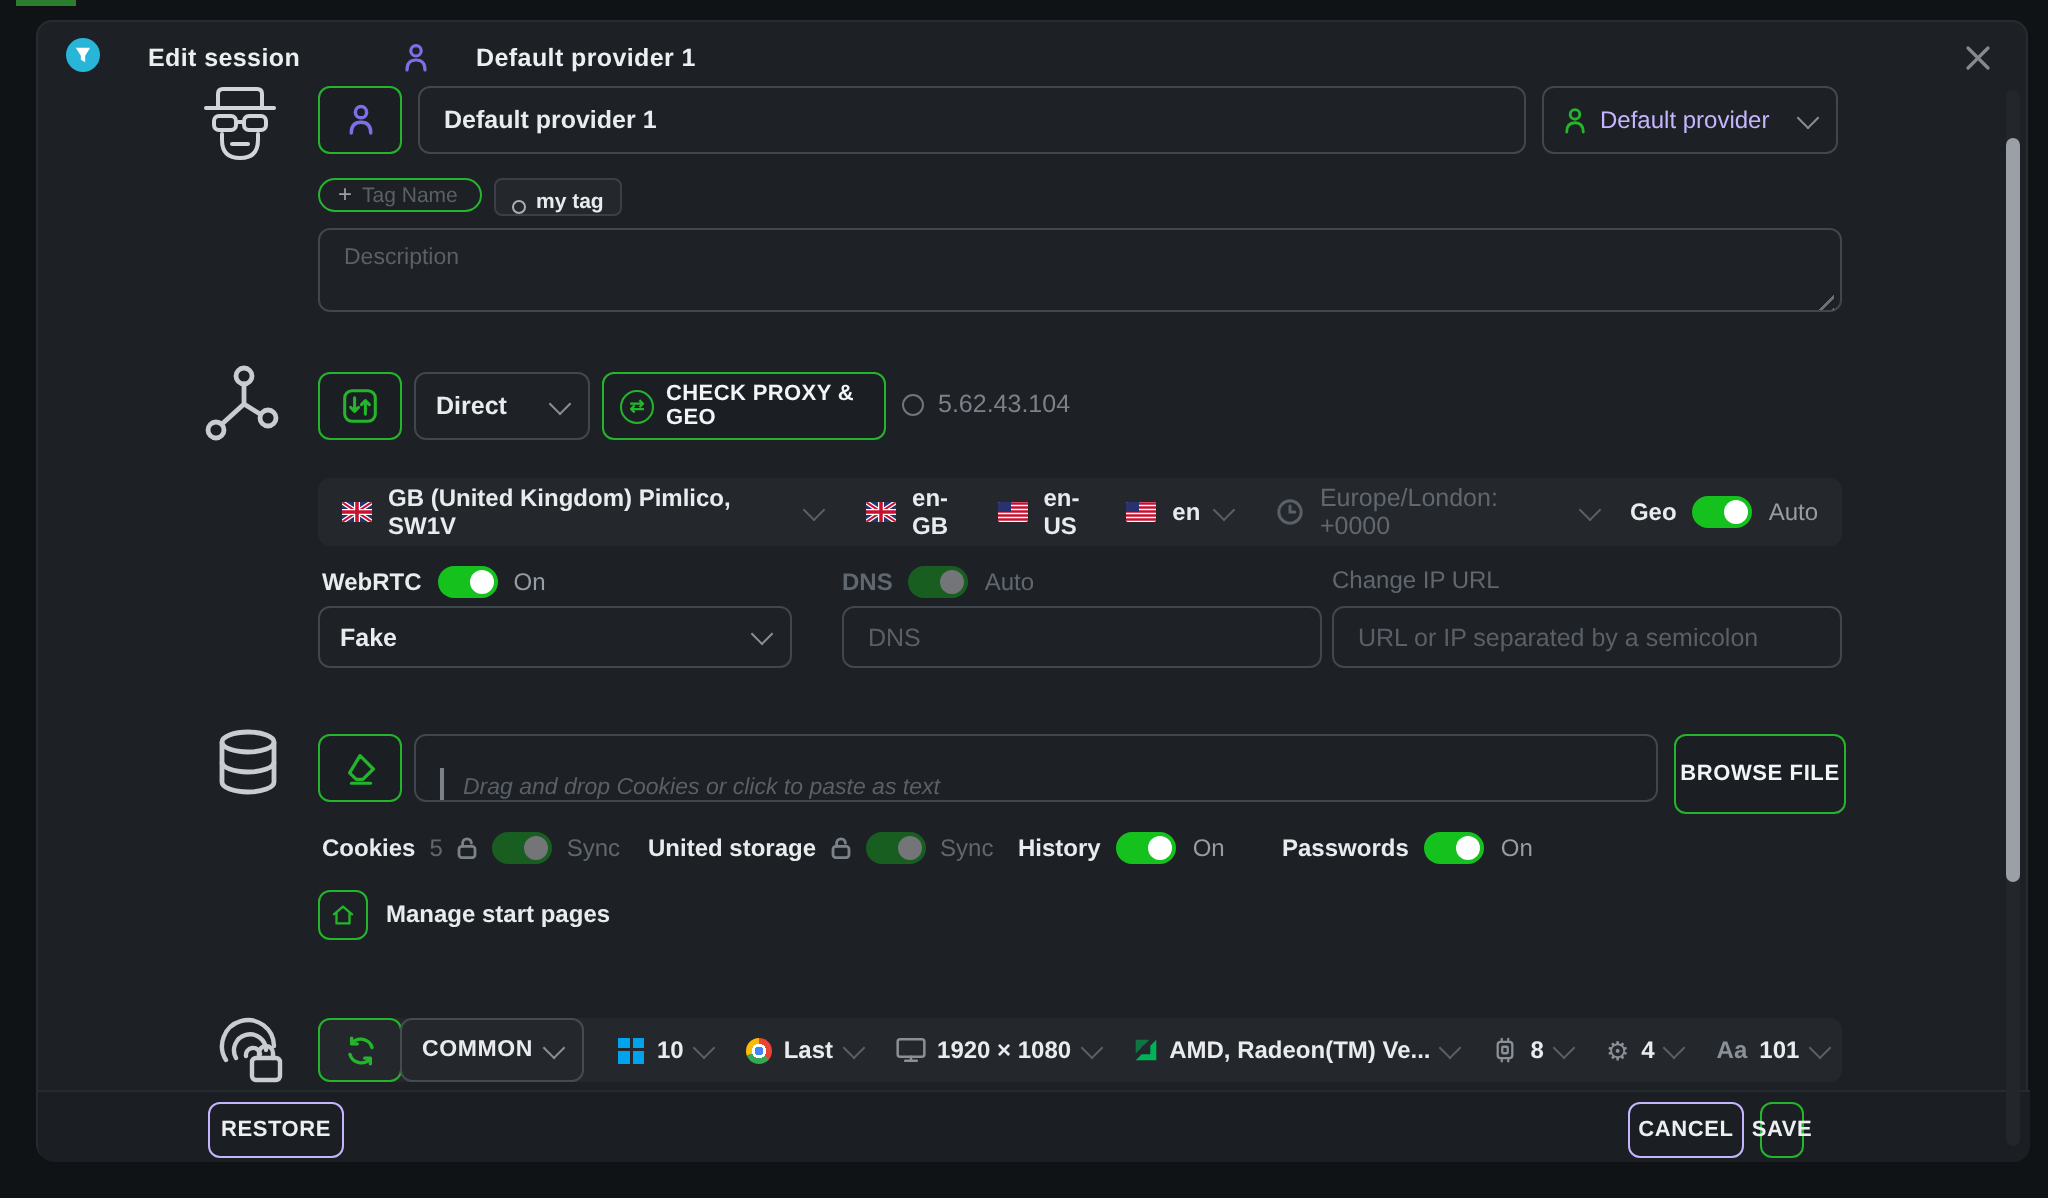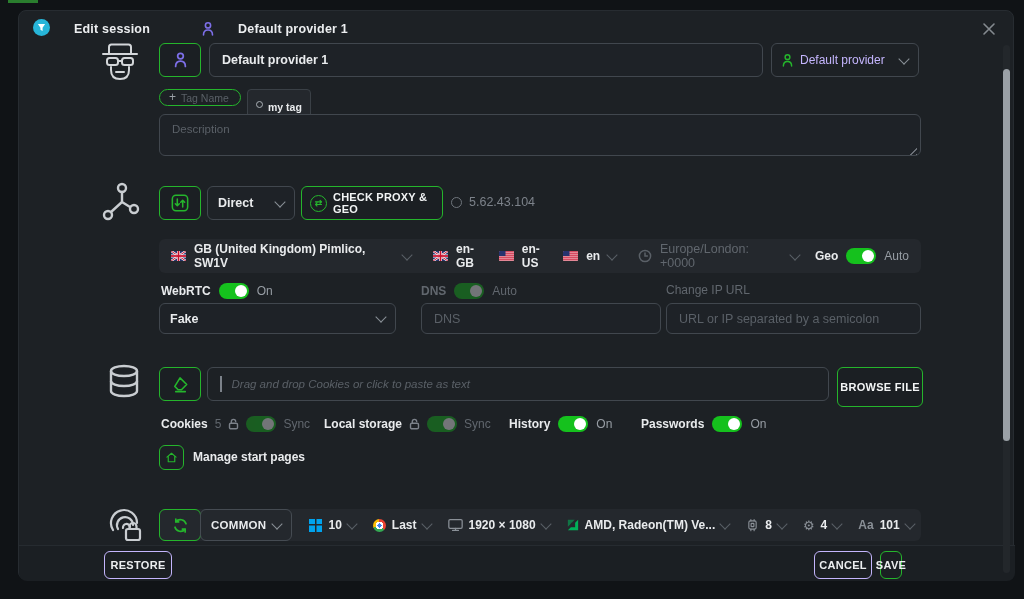--- a/index.html
+++ b/index.html
@@ -39,42 +39,42 @@
   .lbl{font-size:12px;font-weight:bold;color:#e9ebed;}
   .dim-t{color:#61676e;font-size:12px;}
   .state-t{color:#979da4;font-size:12px;}
   .row-flex{display:flex;align-items:center;gap:8px;position:absolute;}
   
   .tag-add{position:absolute;left:140px;top:78px;height:17px;width:82px;border:1px solid #25b52c;border-radius:9px;
     display:flex;align-items:center;gap:5px;padding:0 9px;box-sizing:border-box;cursor:text;}
   .tag-add .plus{color:#9aa0a6;font-size:12px;line-height:1;margin-top:-1px;}
   .tag-add .ph{color:#5a6067;font-size:10.5px;}
   .tag-chip{position:absolute;left:228px;top:78px;height:17px;border:1px solid #3a4046;background:#24282d;border-radius:4px;
-    display:flex;align-items:flex-start;gap:5px;padding:11px 8px;cursor:pointer;}
+    display:flex;align-items:flex-end;gap:5px;padding:0 8px;cursor:pointer;}
   .dot-o{width:7px;height:7px;border:1.4px solid #aab0b6;border-radius:50%;box-sizing:border-box;flex:none;}
   .tag-chip span.txt{font-size:10.5px;font-weight:bold;color:#e9ebed;}
   textarea.desc{position:absolute;left:140px;top:103px;width:762px;height:42px;background:#1e2227;border:1px solid #41474e;
     border-radius:6px;box-sizing:border-box;resize:none;color:#e9ebed;padding:8px 12px;font-size:11.5px;
     font-family:"Liberation Sans",sans-serif;}
   .resize-h{position:absolute;left:889px;top:135px;width:9px;height:9px;pointer-events:none;
     background:repeating-linear-gradient(135deg,transparent 0 3px,#6b7077 3px 4.4px);
     clip-path:polygon(100% 0,100% 100%,0 100%);}
   
   .bar{position:absolute;left:140px;width:762px;height:34px;background:#24282d;border-radius:6px;
     display:flex;align-items:center;box-sizing:border-box;padding:0 12px;gap:8px;}
   .flag{width:15px;height:10px;flex:none;border-radius:1px;overflow:hidden;display:inline-block;}
   .circ-icon{width:11px;height:11px;border:1.5px solid #6f757c;border-radius:50%;box-sizing:border-box;flex:none;}
   .check-btn{position:absolute;left:282px;top:175px;width:142px;height:34px;border:1.5px solid #25b52c;border-radius:6px;
     box-sizing:border-box;display:flex;align-items:center;gap:6px;padding:0 8px;cursor:pointer;background:#1b1f23;}
   .check-btn .ref{width:17px;height:17px;border:1.5px solid #25b52c;border-radius:50%;box-sizing:border-box;
     display:flex;align-items:center;justify-content:center;color:#25b52c;font-size:9px;font-weight:bold;flex:none;}
   .check-btn .t{font-size:11px;font-weight:bold;color:#f2f4f5;letter-spacing:.2px;}
   
   .dropzone{position:absolute;left:188px;top:356px;width:622px;height:34px;border:1px solid #41474e;border-radius:6px;
-    box-sizing:border-box;display:flex;align-items:center;gap:10px;padding:0 12px;cursor:pointer;}
+    box-sizing:border-box;display:flex;align-items:flex-end;gap:10px;padding:0 12px;cursor:pointer;}
   .dropzone .caret{width:1.5px;height:16px;background:#7c828a;flex:none;}
   .dropzone .ph{color:#5a6067;font-size:11.5px;font-style:italic;}
   .browse{position:absolute;left:818px;top:356px;width:86px;height:40px;border:1.5px solid #25b52c;border-radius:6px;
     box-sizing:border-box;display:flex;align-items:center;justify-content:center;font-size:11px;font-weight:bold;
     color:#f2f4f5;cursor:pointer;background:#1b1f23;letter-spacing:.3px;}
   .mini-btn{position:absolute;left:140px;top:434px;width:25px;height:25px;border:1.5px solid #25b52c;border-radius:6px;
     box-sizing:border-box;display:flex;align-items:center;justify-content:center;cursor:pointer;}
   
   .fp-bar{position:absolute;left:140px;top:498px;width:762px;height:32px;background:#24282d;border-radius:6px;
     display:flex;align-items:center;box-sizing:border-box;}
@@ -312,21 +312,21 @@
     <span>
       <svg width="11" height="12" viewBox="0 0 11 12" fill="none" stroke="#7c828a" stroke-width="1.4" stroke-linecap="round">
           <rect x="1.5" y="5.2" width="8" height="5.6" rx="1.4"></rect>
           <path d="M3.3 5.2 V3.6 a2.2 2.2 0 0 1 4.4 0"></path>
         </svg>
     </span>
     <span class="toggle dim"></span>
     <span class="dim-t">Sync</span>
   </div>
   <div class="row-flex" style="left:305px;top:405px;gap:7px;">
-    <span class="lbl">Local storage</span>
+    <span class="lbl">United storage</span>
     <span>
       <svg width="11" height="12" viewBox="0 0 11 12" fill="none" stroke="#7c828a" stroke-width="1.4" stroke-linecap="round">
           <rect x="1.5" y="5.2" width="8" height="5.6" rx="1.4"></rect>
           <path d="M3.3 5.2 V3.6 a2.2 2.2 0 0 1 4.4 0"></path>
         </svg>
     </span>
     <span class="toggle dim"></span>
     <span class="dim-t">Sync</span>
   </div>
   <div class="row-flex" style="left:490px;top:405px;gap:8px;">

